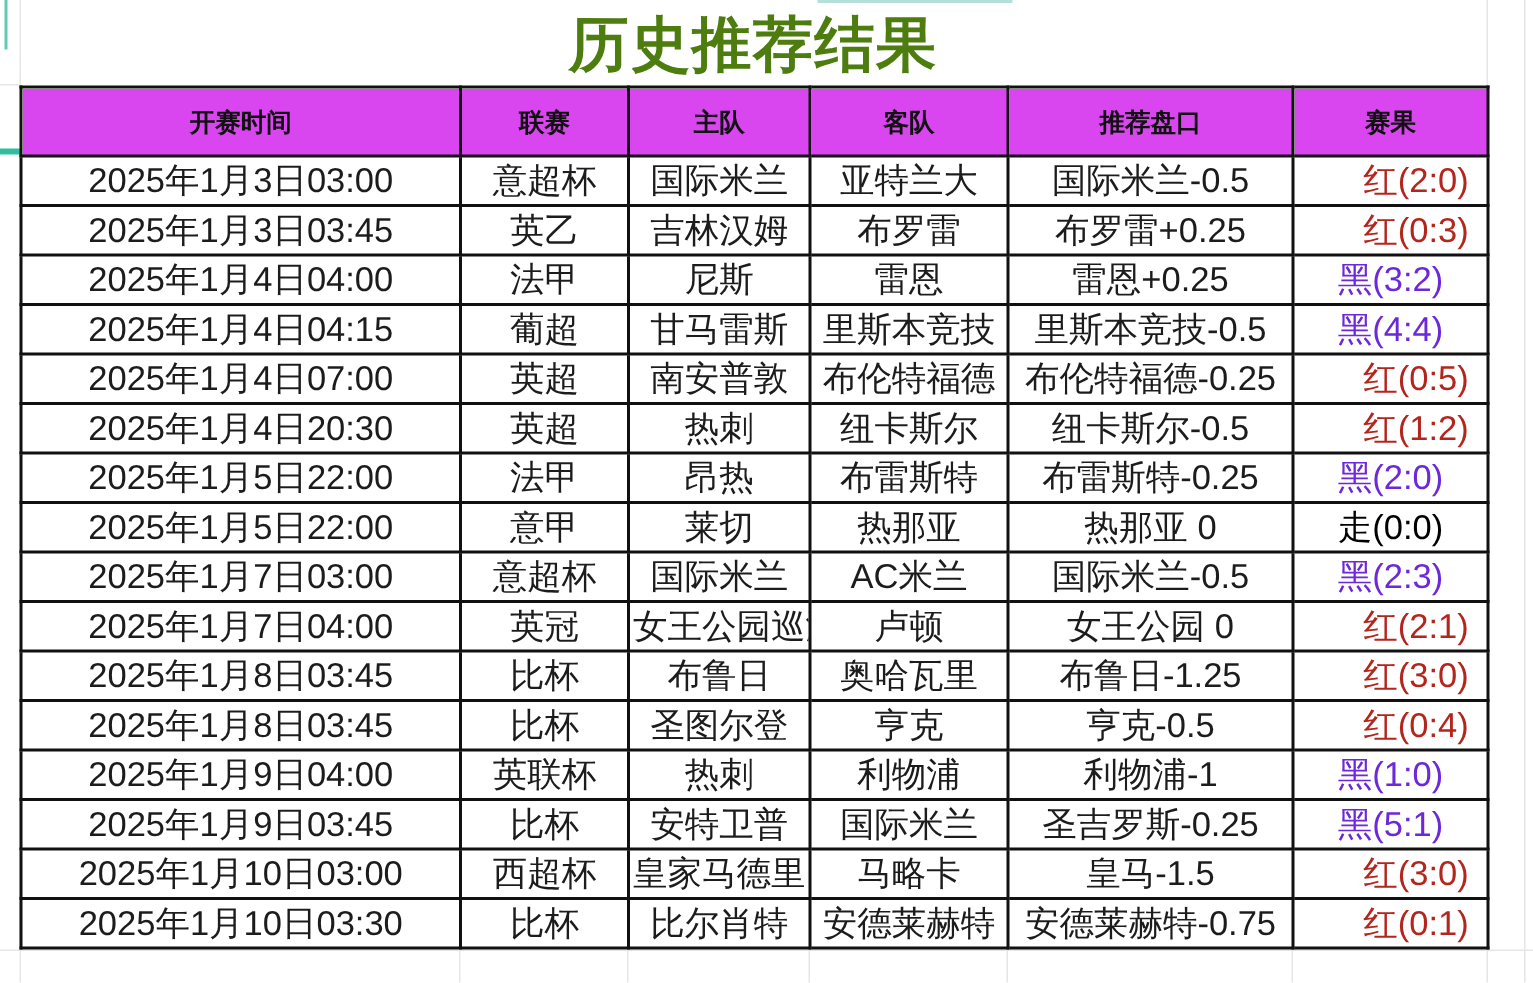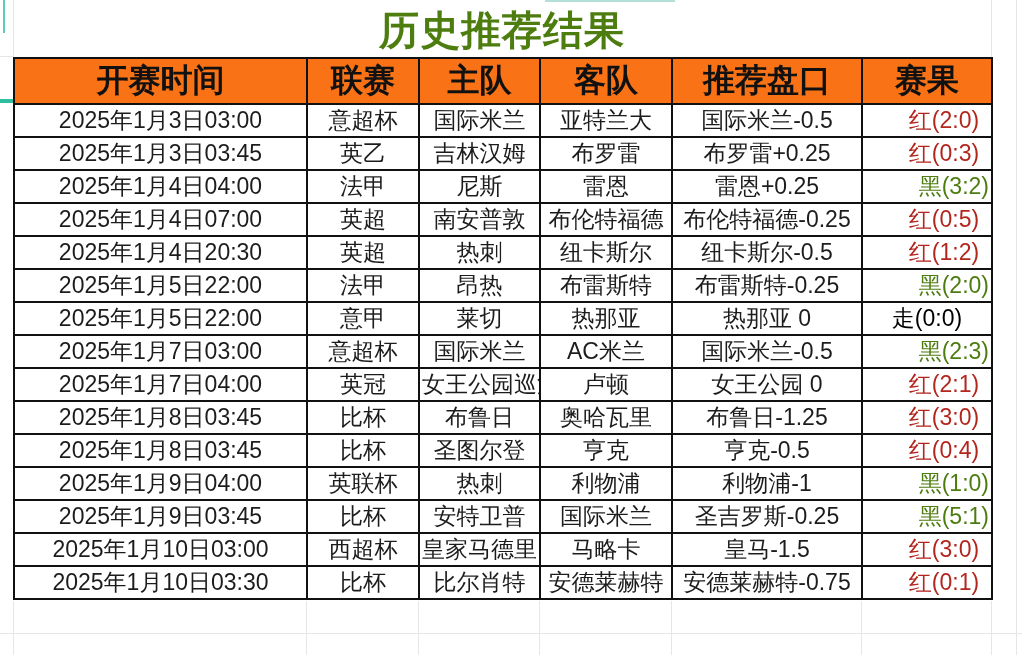--- a/index.html
+++ b/index.html
@@ -18,28 +18,28 @@
   table.results{
     position:absolute;left:13px;top:57px;width:978px;
     border-collapse:collapse;table-layout:fixed;
   }
   table.results th, table.results td{
     border:2px solid #111;
     padding:0 2px;overflow:hidden;white-space:nowrap;
     text-align:center;vertical-align:middle;
   }
   table.results th{
-    background:#f97316;color:#111;font-size:32px;font-weight:700;
+    background:#d946ef;color:#111;font-size:17px;font-weight:700;
     height:44px;
   }
   table.results td{
     font-size:23px;font-weight:400;height:29px;background:#fff;
   }
   td.res.win{color:#b3261e;padding-left:36px;}
-  td.res.loss{color:#4d7c0f;text-align:right;}
+  td.res.loss{color:#6d28d9;}
   td.res.push{color:#000000;}
   
   .gl{position:absolute;background:#e6e6e6;}
   .gl.v{width:1px;}
   .gl.h{height:1px;}
   
   .teal{position:absolute;}
 </style>
 </head>
 <body>
@@ -101,20 +101,28 @@
   </tr>
       <tr>
     <td>2025年1月4日04:00</td>
     <td>法甲</td>
     <td>尼斯</td>
     <td>雷恩</td>
     <td>雷恩+0.25</td>
     <td class="res loss">黑(3:2)</td>
   </tr>
       <tr>
+    <td>2025年1月4日04:15</td>
+    <td>葡超</td>
+    <td>甘马雷斯</td>
+    <td>里斯本竞技</td>
+    <td>里斯本竞技-0.5</td>
+    <td class="res loss">黑(4:4)</td>
+  </tr>
+      <tr>
     <td>2025年1月4日07:00</td>
     <td>英超</td>
     <td>南安普敦</td>
     <td>布伦特福德</td>
     <td>布伦特福德-0.25</td>
     <td class="res win">红(0:5)</td>
   </tr>
       <tr>
     <td>2025年1月4日20:30</td>
     <td>英超</td>

